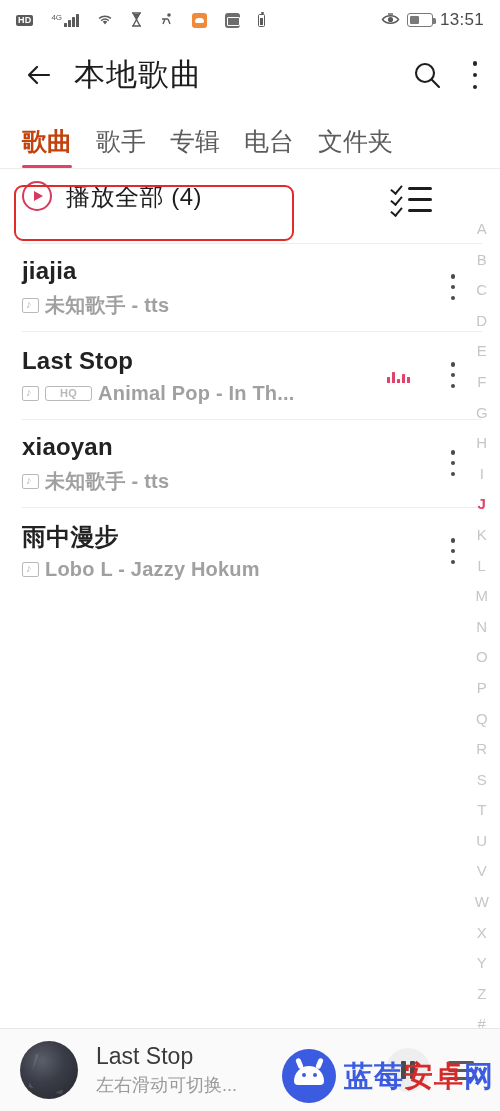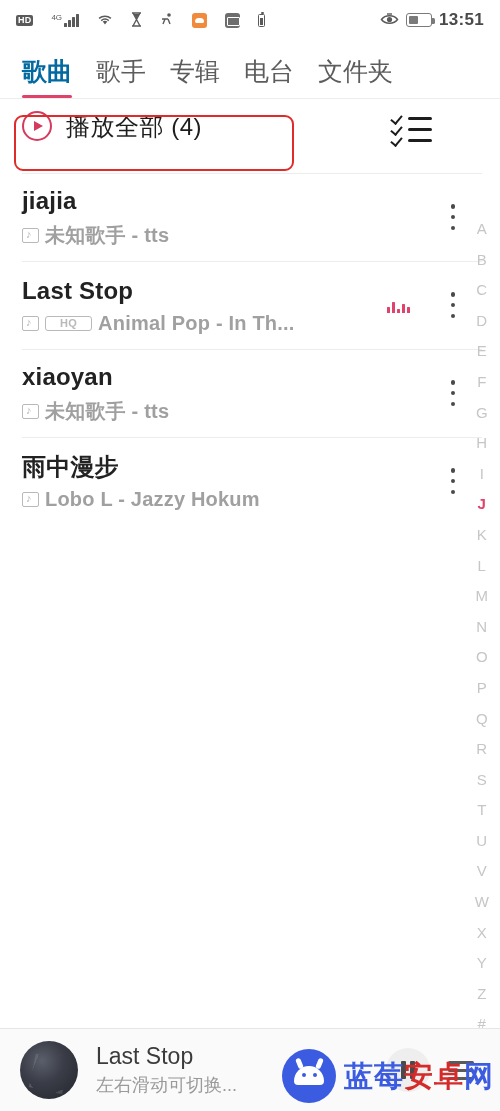--- a/index.html
+++ b/index.html
@@ -10,21 +10,21 @@
     overflow: hidden;
   }
   .phone { position: relative; width: 500px; height: 1111px; background: #fff; }
 
   
   .statusbar {
     height: 40px; display: flex; align-items: center;
     padding: 0 16px; color: #4a4a4a;
   }
   .sb-left { display: flex; align-items: center; gap: 18px; }
-  .sb-right { margin-left: auto; display: flex; align-items: center; gap: 7px; font-weight: bold; }
+  .sb-right { margin-left: auto; display: flex; align-items: center; gap: 7px; }
   .hd-badge {
     font-size: 9px; font-weight: 700; color: #fff; background: #5a5a5a;
     border-radius: 2px; padding: 1px 2px; line-height: 1; letter-spacing: .2px;
   }
   .net { display: flex; align-items: flex-end; gap: 1px; }
   .net .g { font-size: 8px; color: #5a5a5a; margin-right: 1px; align-self: flex-start; line-height:1;}
   .bar { width: 3px; background: #5a5a5a; border-radius: .5px; }
   .bar.b1 { height: 4px; } .bar.b2 { height: 7px; }
   .bar.b3 { height: 10px; } .bar.b4 { height: 13px; }
   .icon-gray { color: #5a5a5a; font-size: 14px; line-height: 1; }
@@ -74,21 +74,21 @@
   .kebab { width: 6px; height: 28px; display: flex; flex-direction: column;
            justify-content: space-between; align-items: center; }
   .kebab i { width: 4.5px; height: 4.5px; background: #262626; border-radius: 50%; display:block; }
 
   
   .tabs {
     display: flex; align-items: flex-end; gap: 24px;
     padding: 4px 22px 0 22px; height: 58px; position: relative;
   }
   .tab { font-size: 25px; color: #5c5c5c; padding-bottom: 10px; position: relative; white-space: nowrap; }
-  .tab.active { color: #0369a1; font-weight: 700; }
+  .tab.active { color: #c2410c; font-weight: 700; }
   .tab.active:after {
     content: ""; position: absolute; left: 0; right: 0; bottom: 0;
     height: 3.5px; background: #e0426a; border-radius: 2px;
   }
   .tabs-divider { height: 1px; background: #ededed; margin: 0 0 0 0; }
 
   
   .playall-row {
     display: flex; align-items: flex-start; height: 62px;
     padding: 0 22px; margin-top: 12px; position: relative;
@@ -254,20 +254,41 @@
             <path d="M7 1 L12 1" stroke="#5a5a5a" stroke-width="1.4"></path>
           </svg>
       </span>
       <span class="battery-big">
           <span class="fill"></span>
         </span>
       <span class="clock">13:51</span>
     </div>
   </div>
 
+  <div class="appbar">
+    <span class="back-arrow">
+      <svg width="34" height="34" viewBox="0 0 34 34">
+          <path d="M27 17 H7 M15 9 L7 17 L15 25" stroke="#1d1d1d" stroke-width="2.2" fill="none" stroke-linecap="round" stroke-linejoin="round"></path>
+        </svg>
+    </span>
+    <span class="appbar-title">本地歌曲</span>
+    <span class="appbar-actions">
+      <span class="search-icon">
+        <svg width="30" height="30" viewBox="0 0 30 30">
+            <circle cx="13" cy="13" r="9" stroke="#1d1d1d" stroke-width="2.1" fill="none"></circle>
+            <path d="M19.6 19.6 L27 27" stroke="#1d1d1d" stroke-width="2.1" stroke-linecap="round"></path>
+          </svg>
+      </span>
+      <span class="kebab">
+          <i></i>
+          <i></i>
+          <i></i>
+        </span>
+    </span>
+  </div>
 
   <div class="tabs">
     <span class="tab active">歌曲</span>
     <span class="tab">歌手</span>
     <span class="tab">专辑</span>
     <span class="tab">电台</span>
     <span class="tab">文件夹</span>
   </div>
   <div class="tabs-divider"></div>
 

